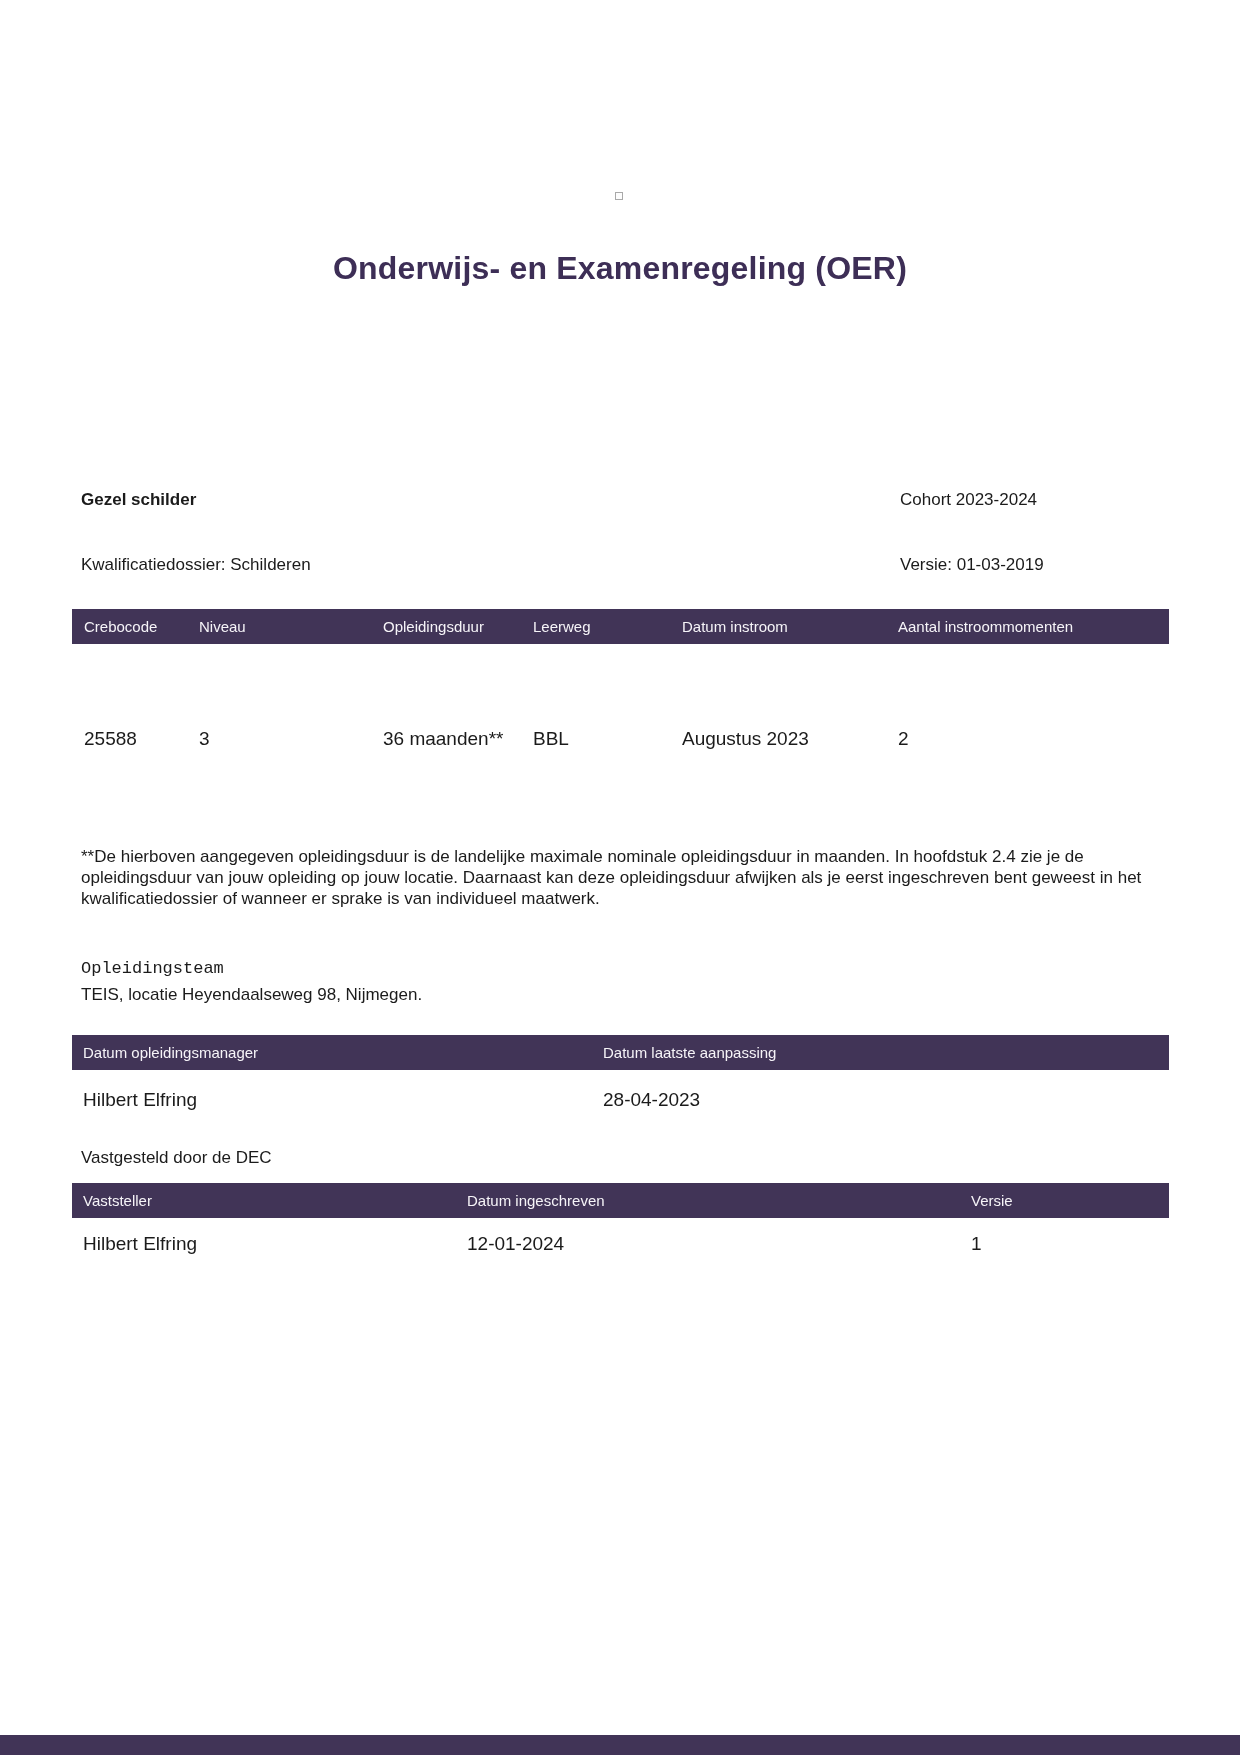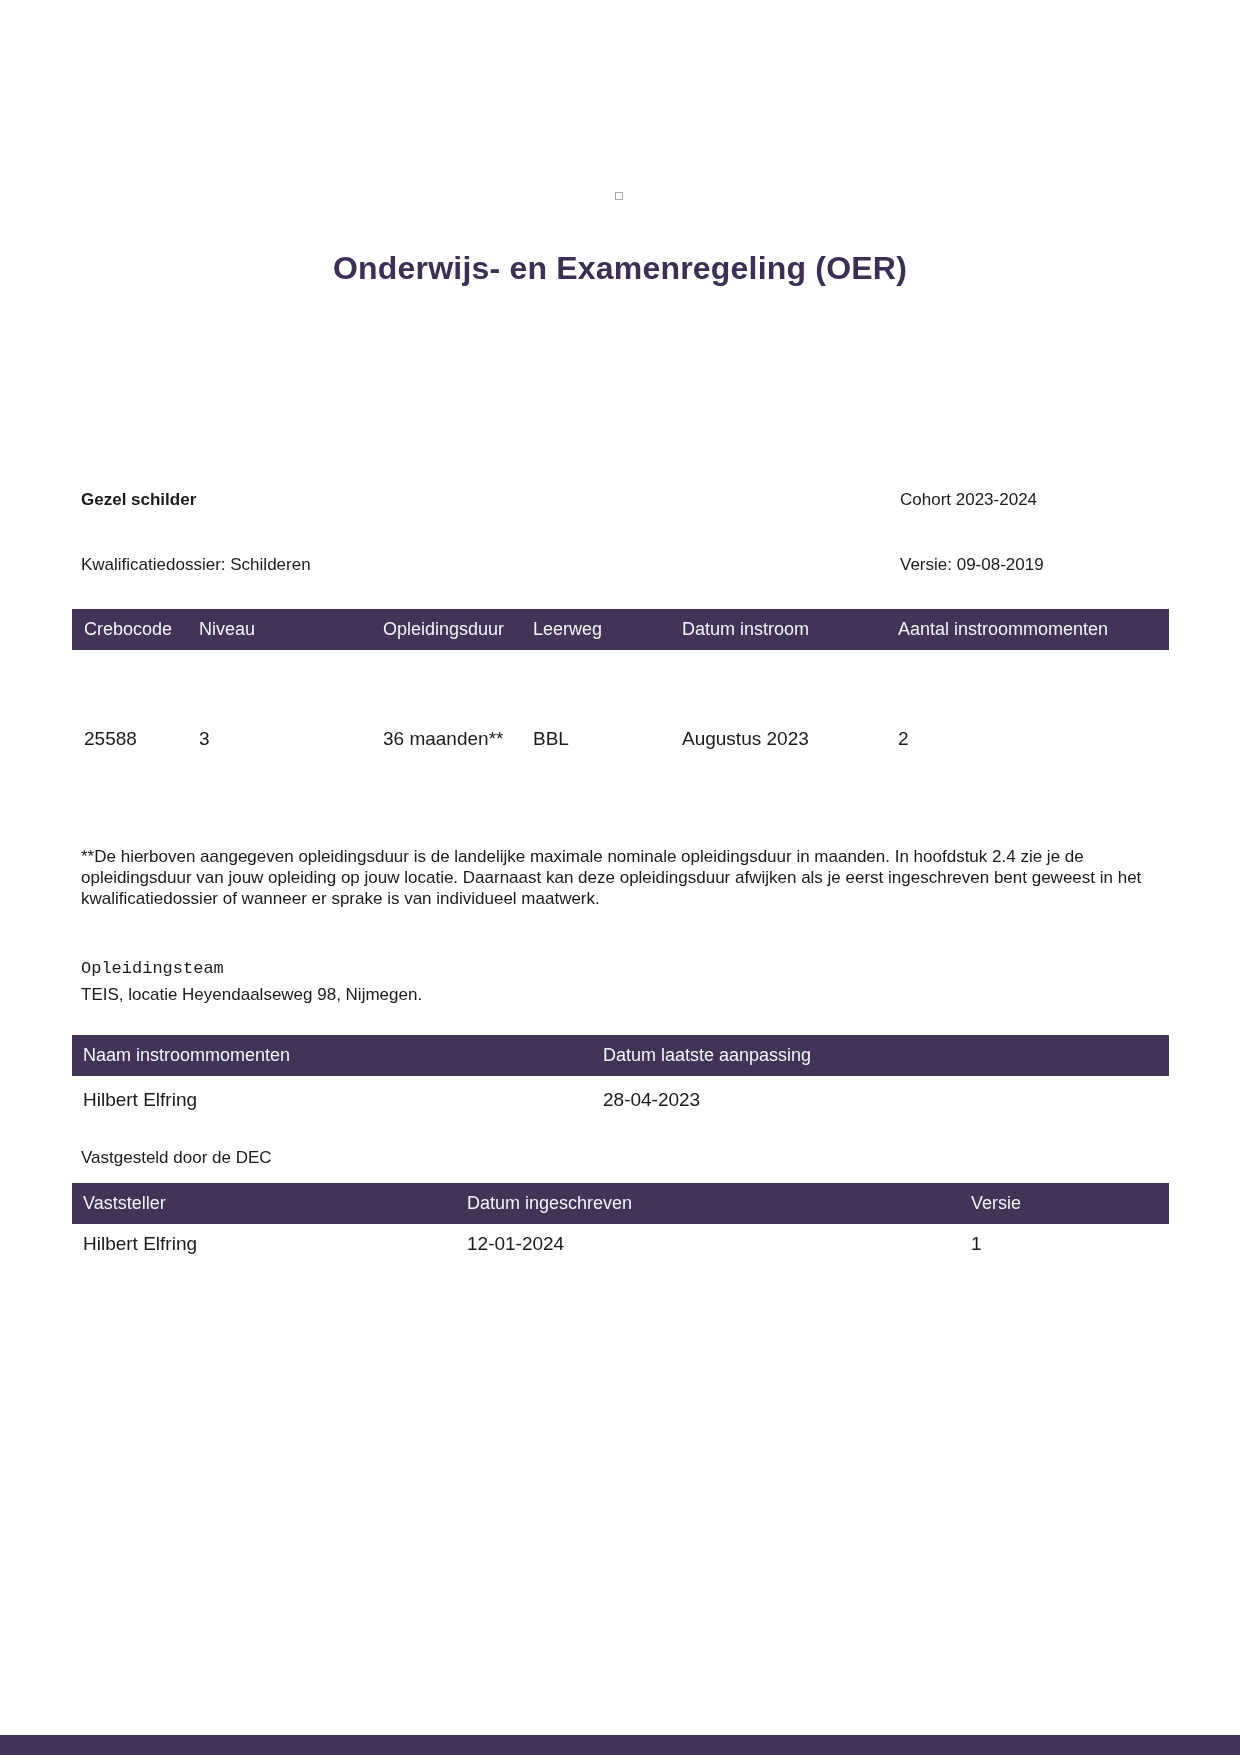--- a/index.html
+++ b/index.html
@@ -34,24 +34,24 @@
   .txt{font-size:17px;line-height:22px;color:var(--ink);}
   .bold{font-weight:bold;}
   .t-program{left:81px;top:489px;}
   .t-cohort{left:900px;top:489px;}
   .t-qual{left:81px;top:554px;}
   .t-version{left:900px;top:554px;}
 
   .bar{
     background:var(--header-bar);
     color:#f6f4f8;
-    height:41px;
+    height:35px;
     display:grid;
     align-items:center;
-    font-size:18px;
+    font-size:15px;
   }
   .row{
     display:grid;
     align-items:center;
     font-size:19px;
     color:var(--ink);
   }
   .grid-t1{grid-template-columns:115px 184px 150px 149px 216px auto;padding-left:12px;}
   .grid-t2{grid-template-columns:520px auto;padding-left:11px;}
   .grid-t3{grid-template-columns:384px 504px auto;padding-left:11px;}
@@ -86,21 +86,21 @@
 <div class="page">
 
   <span class="img-ph"></span>
 
   <h1 class="title">Onderwijs- en Examenregeling (OER)</h1>
 
   <span class="abs txt bold t-program">Gezel schilder</span>
   <span class="abs txt t-cohort">Cohort 2023-2024</span>
 
   <span class="abs txt t-qual">Kwalificatiedossier: Schilderen</span>
-  <span class="abs txt t-version">Versie: 09-08-2019</span>
+  <span class="abs txt t-version">Versie: 01-03-2019</span>
 
   <div class="abs bar grid-t1 t1-bar">
     <span>Crebocode</span>
     <span>Niveau</span>
     <span>Opleidingsduur</span>
     <span>Leerweg</span>
     <span>Datum instroom</span>
     <span>Aantal instroommomenten</span>
   </div>
 
@@ -112,21 +112,21 @@
     <span>Augustus 2023</span>
     <span>2</span>
   </div>
 
   <p class="abs footnote">**De hierboven aangegeven opleidingsduur is de landelijke maximale nominale opleidingsduur in maanden. In hoofdstuk 2.4 zie je de opleidingsduur van jouw opleiding op jouw locatie. Daarnaast kan deze opleidingsduur afwijken als je eerst ingeschreven bent geweest in het kwalificatiedossier of wanneer er sprake is van individueel maatwerk.</p>
 
   <span class="abs txt t-team">Opleidingsteam</span>
   <span class="abs txt t-teamloc">TEIS, locatie Heyendaalseweg 98, Nijmegen.</span>
 
   <div class="abs bar grid-t2 t2-bar">
-    <span>Naam instroommomenten</span>
+    <span>Datum opleidingsmanager</span>
     <span>Datum laatste aanpassing</span>
   </div>
 
   <div class="abs row grid-t2 t2-row">
     <span>Hilbert Elfring</span>
     <span>28-04-2023</span>
   </div>
 
   <span class="abs txt t-dec">Vastgesteld door de DEC</span>
 

